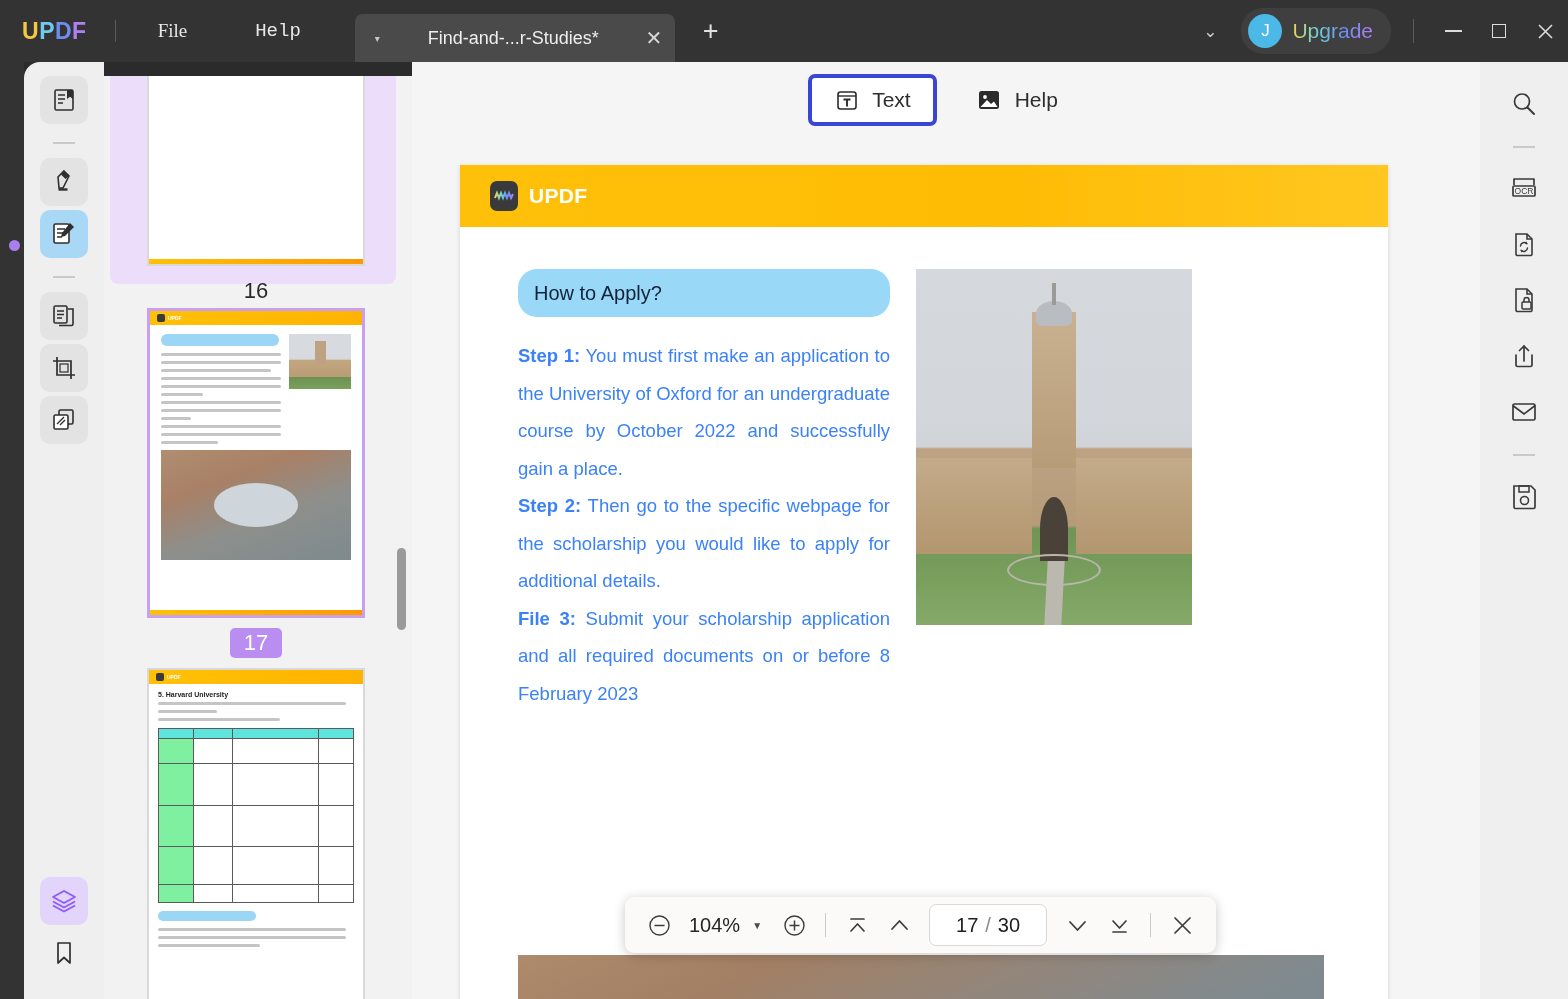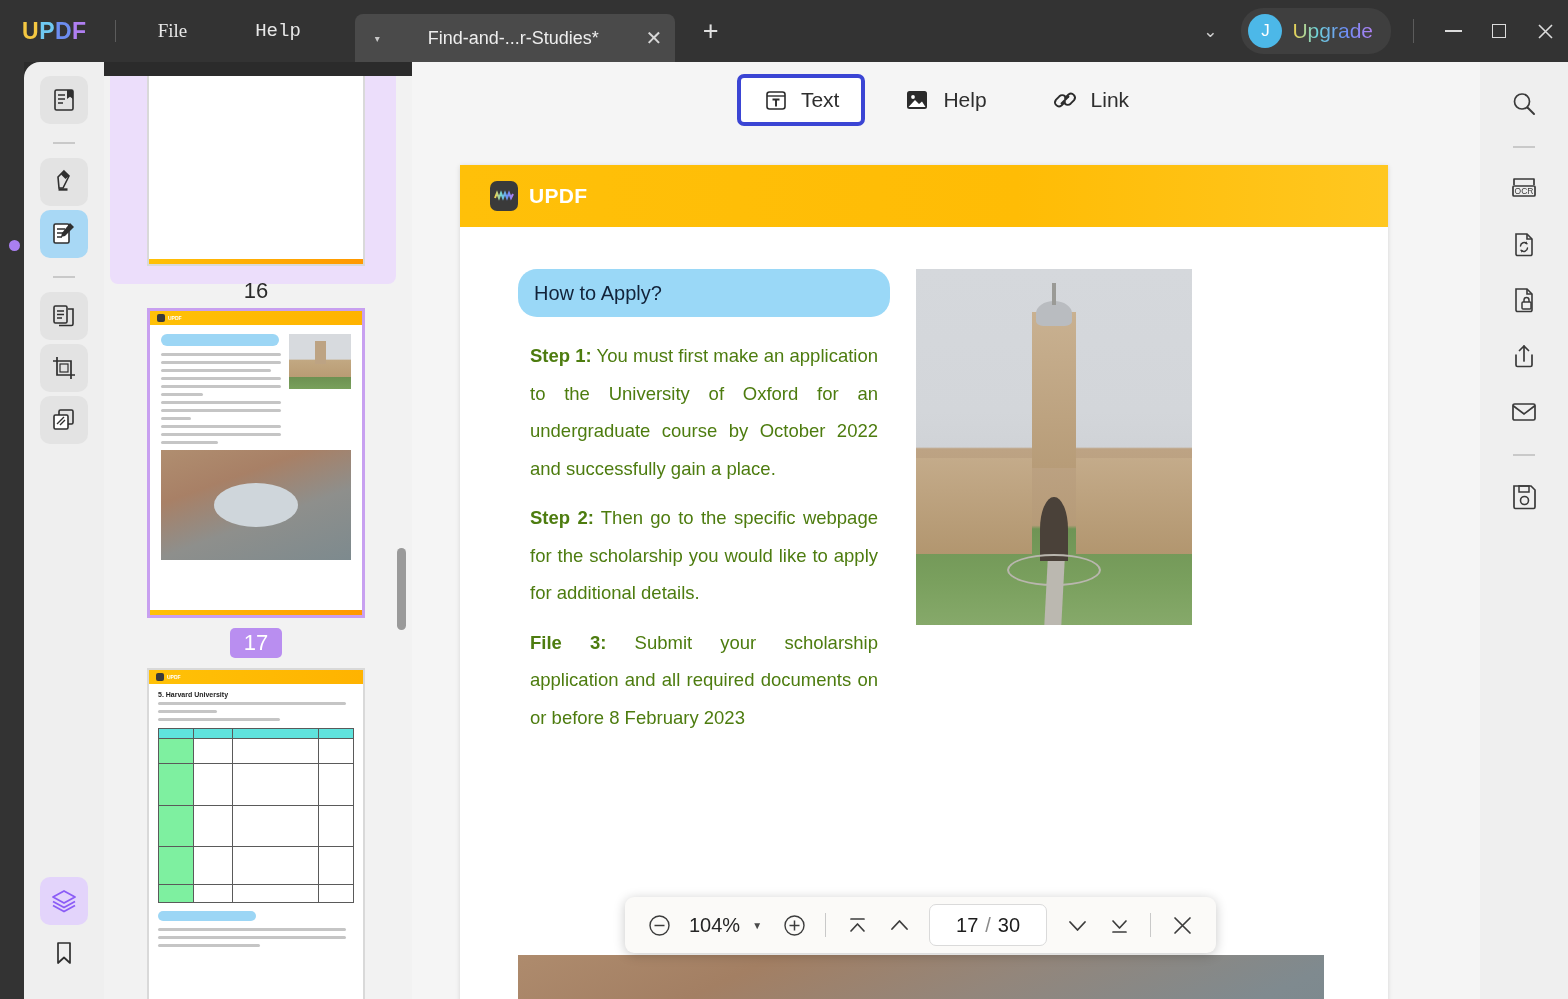--- a/index.html
+++ b/index.html
@@ -238,22 +238,22 @@
     letter-spacing: 0.3px;
   }
   .page-body { padding: 42px 58px 0 58px; display: flex; gap: 26px; }
   .col-text { width: 372px; }
   .apply-pill {
     background: #9ad8f7; border-radius: 19px; height: 48px;
     display: flex; align-items: center; padding-left: 16px;
     font-size: 20px; color: #12233a; margin-bottom: 20px;
   }
   .step-p {
-    font-size: 18.5px; line-height: 37.5px; color: #4d7c0f;
-    text-align: justify; margin: 12px;
+    font-size: 18.5px; line-height: 37.5px; color: #3b82f6;
+    text-align: justify; margin: 0;
   }
   .step-p b { font-weight: bold; }
   .col-img { width: 276px; }
   .oxford-photo {
     width: 276px; height: 356px;
     background:
       linear-gradient(180deg,
         #d5d8dc 0%, #d3d6da 40%, #d0d3d7 50%,
         #bda384 50.5%, #b69b78 72%,
         #6f9455 73%, #7aa05e 88%, #86a96a 100%);
@@ -576,28 +576,20 @@
 
       <div class="mode-btn">
         <svg width="28" height="28" viewBox="0 0 28 28">
           <rect x="4" y="5" width="20" height="18" rx="2.5" fill="#2b2b2b"></rect>
           <circle cx="10" cy="11" r="1.9" fill="#ffffff"></circle>
           <path d="M5.5 21 L12 14 L16 18 L19 15.5 L22.5 21 Z" fill="#ffffff"></path>
         </svg>
         <span>Help</span>
       </div>
 
-      <div class="mode-btn">
-        <svg width="28" height="28" viewBox="0 0 28 28">
-          <path d="M11 17 L7.5 20.5a4 4 0 0 1-5.6-5.6L5.4 11.3a4 4 0 0 1 5.6 0" fill="none" stroke="#2b2b2b" stroke-width="1.9" stroke-linecap="round" transform="translate(3,-1)"></path>
-          <path d="M17 11 L20.5 7.5a4 4 0 0 1 5.6 5.6L22.6 16.7a4 4 0 0 1-5.6 0" fill="none" stroke="#2b2b2b" stroke-width="1.9" stroke-linecap="round" transform="translate(-3,1)"></path>
-          <path d="M10.5 17.5 L17.5 10.5" stroke="#2b2b2b" stroke-width="1.9" stroke-linecap="round"></path>
-        </svg>
-        <span>Link</span>
-      </div>
     </div>
 
     <div class="page">
       <div class="page-head">
         <div class="page-logo-sq">
           <svg width="20" height="12" viewBox="0 0 20 12">
             <path d="M1 8 L3 3 L5 8 L7 3 L9 8 L11 3 L13 8 L15 3 L17 8 L19 4" fill="none" stroke-width="2" stroke="url(#g1)"></path>
             <defs>
                 <linearGradient id="g1" x1="0" y1="0" x2="1" y2="0">
               <stop offset="0%" stop-color="#f2d24b"></stop>

